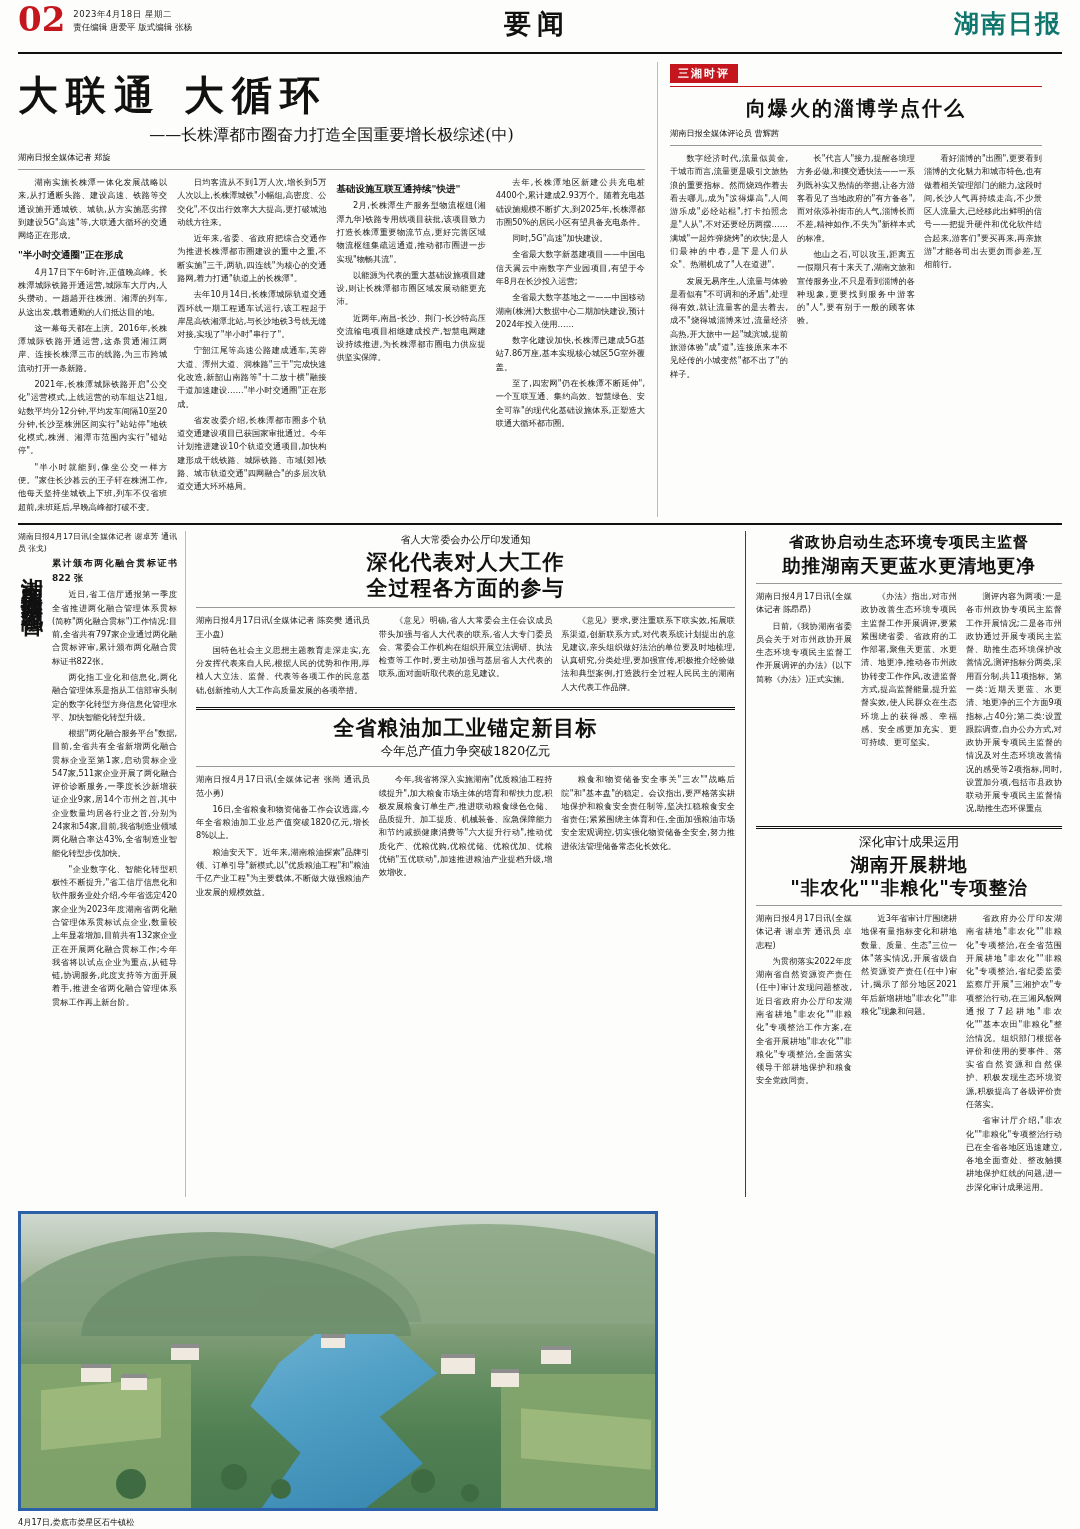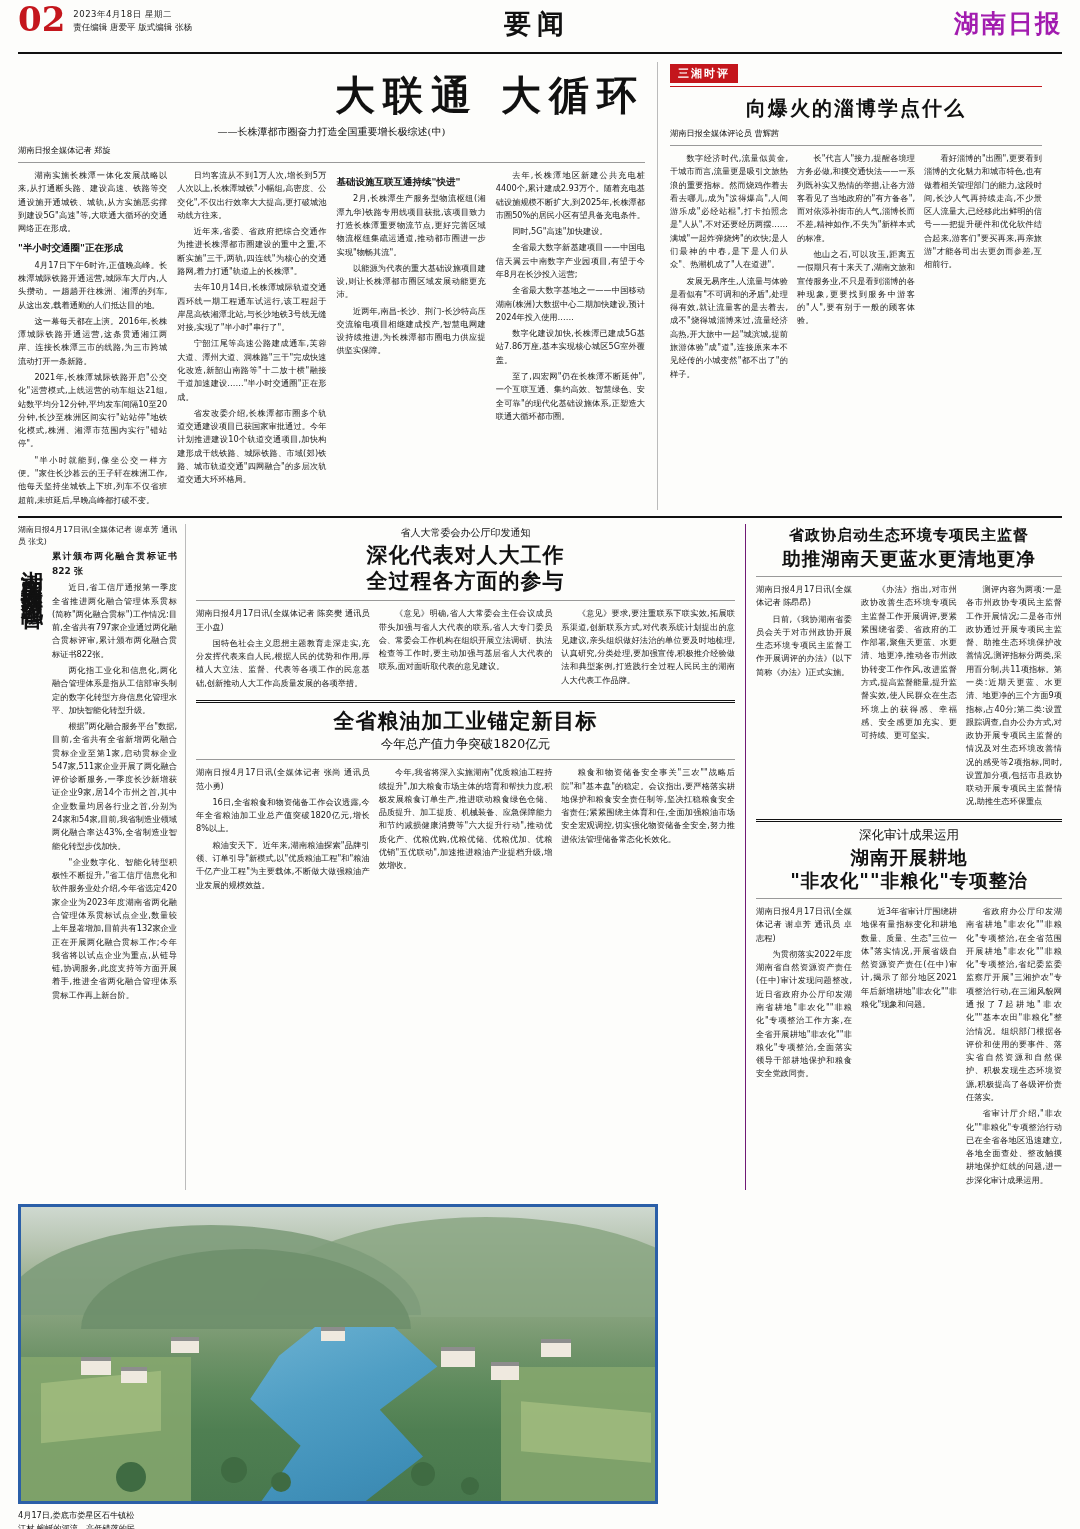--- a/index.html
+++ b/index.html
@@ -13,32 +13,32 @@
     overflow:hidden;
   }
   .page { width:1080px; height:1529px; position:relative; padding:2px 18px; }
 
   
   .masthead { display:flex; align-items:flex-start; height:52px; border-bottom:2px solid #111; padding-bottom:4px; }
   .page-no { font-size:34px; color:#c4161c; font-weight:bold; font-family:"DejaVu Serif","Liberation Serif",serif; line-height:1; margin-right:8px; }
   .mast-meta { font-size:8.5px; line-height:1.5; color:#222; padding-top:6px; }
   .mast-meta .row1 { letter-spacing:.5px; }
   .mast-center { flex:1; text-align:center; font-size:27px; font-weight:bold; letter-spacing:6px; font-family:"DejaVu Serif","Liberation Serif",serif; padding-top:4px;}
-  .mast-right { width:180px; text-align:right; color:#a21caf; font-size:25px; font-weight:bold; font-family:"DejaVu Serif","Liberation Serif",serif; letter-spacing:2px; padding-top:5px;}
+  .mast-right { width:180px; text-align:right; color:#0f766e; font-size:25px; font-weight:bold; font-family:"DejaVu Serif","Liberation Serif",serif; letter-spacing:2px; padding-top:5px;}
 
   
   .col-text { font-size:8.2px; line-height:1.62; text-align:justify; color:#1a1a1a; }
   .col-text p { margin:0 0 3px 0; text-indent:2em; }
   .hr-thin { border:0; border-top:1px solid #999; margin:6px 0; }
 
   
   .top-area { display:flex; margin-top:8px; }
   .lead { width:640px; padding-right:12px; border-right:1px solid #bbb; }
-  .lead h1 { text-align:right; font-size:40px; letter-spacing:8px; margin:6px 0 2px; font-family:"DejaVu Serif","Liberation Serif",serif; font-weight:bold; }
-  .lead .sub { text-align:center; font-size:10px; margin-bottom:6px; font-family:"DejaVu Serif","Liberation Serif",serif;}
+  .lead h1 { text-align:left; font-size:40px; letter-spacing:8px; margin:6px 0 2px; font-family:"DejaVu Serif","Liberation Serif",serif; font-weight:bold; }
+  .lead .sub { text-align:center; font-size:16px; margin-bottom:6px; font-family:"DejaVu Serif","Liberation Serif",serif;}
   .byline { font-size:8.2px; margin:4px 0 4px; }
   .lead-cols { display:flex; gap:10px; }
   .lead-cols > div { flex:1; }
   .subhead { font-weight:bold; font-size:9.5px; margin:5px 0 3px; text-indent:0; font-family:"DejaVu Serif","Liberation Serif",serif;}
 
   
   .right-col { width:384px; padding-left:12px; }
   .tag { display:inline-block; background:#c4161c; color:#fff; font-size:11px; font-weight:bold; padding:2px 8px; letter-spacing:2px; }
   .tag-rule { border-top:1.5px solid #c4161c; margin:3px 0 6px; }
   .right-col h2 { text-align:center; font-size:20px; letter-spacing:2px; margin:8px 0 6px; font-family:"DejaVu Serif","Liberation Serif",serif; font-weight:bold;}

